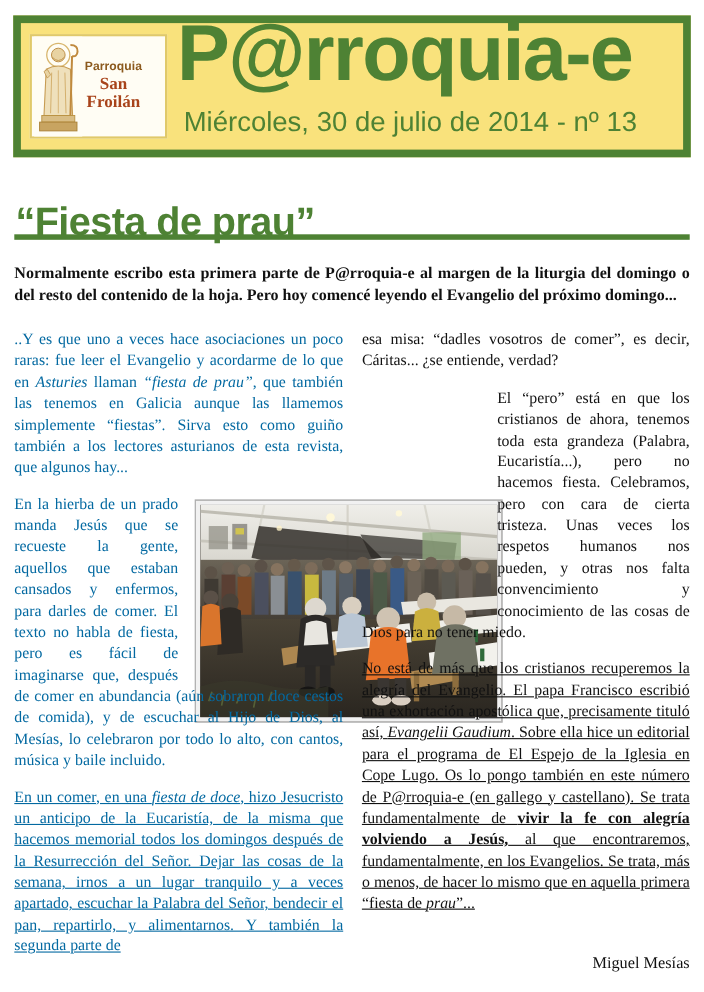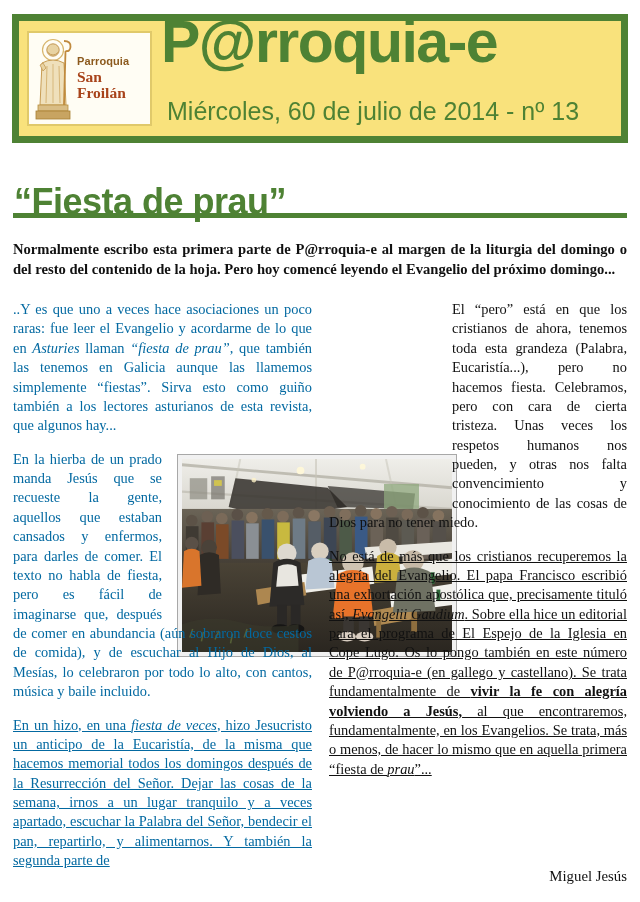--- a/index.html
+++ b/index.html
@@ -41,21 +41,21 @@
   #saint-figure {
     width: 44px; height: 92px;
     flex: 0 0 44px;
     position: relative;
     margin-left: 2px;
   }
   #logo-text {
     flex: 1 1 auto;
     padding-left: 2px;
     padding-right: 21px;
-    text-align: left;
+    text-align: center;
     line-height: 1.05;
   }
   .logo-line1 {
     font-family: "Liberation Sans", sans-serif;
     font-size: 11px;
     font-weight: bold;
     color: #8c5a1e;
     letter-spacing: .1px;
     display: block;
   }
@@ -65,21 +65,21 @@
     font-weight: bold;
     color: #a8431a;
     display: block;
     margin-top: 1px;
   }
   #brand-title {
     position: absolute;
     left: 142px; top: -8px;
     font-family: "Liberation Sans", sans-serif;
     font-weight: bold;
-    font-size: 59px;
+    font-size: 72px;
     line-height: 1;
     color: #4e8234;
     letter-spacing: -1.5px;
     white-space: nowrap;
   }
   #brand-date {
     position: absolute;
     left: 148px; top: 78px;
     font-family: "Liberation Sans", sans-serif;
     font-size: 25px;
@@ -210,21 +210,21 @@
           <rect x="5" y="78" width="34" height="8" fill="#c8a461" stroke="#a87f32" stroke-width="0.8"></rect>
         </svg>
       </div>
       <div id="logo-text">
         <span class="logo-line1">Parroquia</span>
         <span class="logo-line2">San Froilán</span>
       </div>
     </div>
 
     <div id="brand-title">P@rroquia-e</div>
-    <div id="brand-date">Miércoles, 60 de julio de 2014 - nº 13</div>
+    <div id="brand-date">Miércoles, 30 de julio de 2014 - nº 13</div>
   </div>
 </div>
 
 <h1 id="headline">“Fiesta de prau”</h1>
 <div id="headline-rule"></div>
 
 <div id="lead">Normalmente escribo esta primera parte de P@rroquia-e al margen de la liturgia del domingo o del resto del contenido de la hoja. Pero hoy comencé leyendo el Evangelio del próximo domingo...</div>
 
 <div id="photo">
   <svg id="photo-canvas" viewBox="0 0 278 201" preserveAspectRatio="none" aria-hidden="true">
@@ -357,23 +357,24 @@
     <path d="M0 172 q30 -10 60 -2 q30 8 60 2 L120 201 L0 201 Z" fill="#3b3a2b" opacity=".55"></path>
     <path d="M8 186 l3 -9 M20 190 l2 -10 M34 188 l4 -9 M50 192 l2 -10 M64 186 l3 -9" stroke="#5e6b3c" stroke-width="1.6" fill="none" opacity=".8"></path>
   </svg>
 </div>
 
 <div id="col-left">
   <p><span>..Y es que uno a veces hace asociaciones un poco raras: fue leer el Evangelio y acordarme de lo que en </span><i>Asturies</i><span> llaman </span><i>“fiesta de prau”</i><span>, que también las tenemos en Galicia aunque las llamemos simplemente “fiestas”. Sirva esto como guiño también a los lectores asturianos de esta revista, que algunos hay...</span></p>
 
   <p><span class="shim-right"></span><span>En la hierba de un prado manda Jesús que se recueste la gente, aquellos que estaban cansados y enfermos, para darles de comer. El texto no habla de fiesta, pero es fácil de imaginarse que, después de comer en abundancia (aún sobraron doce cestos de comida), y de escuchar al Hijo de Dios, al Mesías, lo celebraron por todo lo alto, con cantos, música y baile incluido.</span></p>
 
-  <p><span>En un hizo, en una </span><i>fiesta de veces</i><span>, hizo Jesucristo un anticipo de la Eucaristía, de la misma que hacemos memorial todos los domingos después de la Resurrección del Señor. Dejar las cosas de la semana, irnos a un lugar tranquilo y a veces apartado, escuchar la Palabra del Señor, bendecir el pan, repartirlo, y alimentarnos. Y también la segunda parte de</span></p>
+  <p><span>En un comer, en una </span><i>fiesta de doce</i><span>, hizo Jesucristo un anticipo de la Eucaristía, de la misma que hacemos memorial todos los domingos después de la Resurrección del Señor. Dejar las cosas de la semana, irnos a un lugar tranquilo y a veces apartado, escuchar la Palabra del Señor, bendecir el pan, repartirlo, y alimentarnos. Y también la segunda parte de</span></p>
 </div>
 
 <div id="col-right">
+  <p>esa misa: “dadles vosotros de comer”, es decir, Cáritas... ¿se entiende, verdad?</p>
 
   <p><span class="shim-left"></span><span>El “pero” está en que los cristianos de ahora, tenemos toda esta grandeza (Palabra, Eucaristía...), pero no hacemos fiesta. Celebramos, pero con cara de cierta tristeza. Unas veces los respetos humanos nos pueden, y otras nos falta convencimiento y conocimiento de las cosas de Dios para no tener miedo.</span></p>
 
   <p><span>No está de más que los cristianos recuperemos la alegría del Evangelio. El papa Francisco escribió una exhortación apostólica que, precisamente tituló así, </span><i>Evangelii Gaudium</i><span>. Sobre ella hice un editorial para el programa de El Espejo de la Iglesia en Cope Lugo. Os lo pongo también en este número de P@rroquia-e (en gallego y castellano). Se trata fundamentalmente de </span><b>vivir la fe con alegría volviendo a Jesús,</b><span> al que encontraremos, fundamentalmente, en los Evangelios. Se trata, más o menos, de hacer lo mismo que en aquella primera “fiesta de </span><i>prau</i><span>”...</span></p>
 </div>
 
-<div id="signature">Miguel Jesús</div>
+<div id="signature">Miguel Mesías</div>
 
 </body></html>

